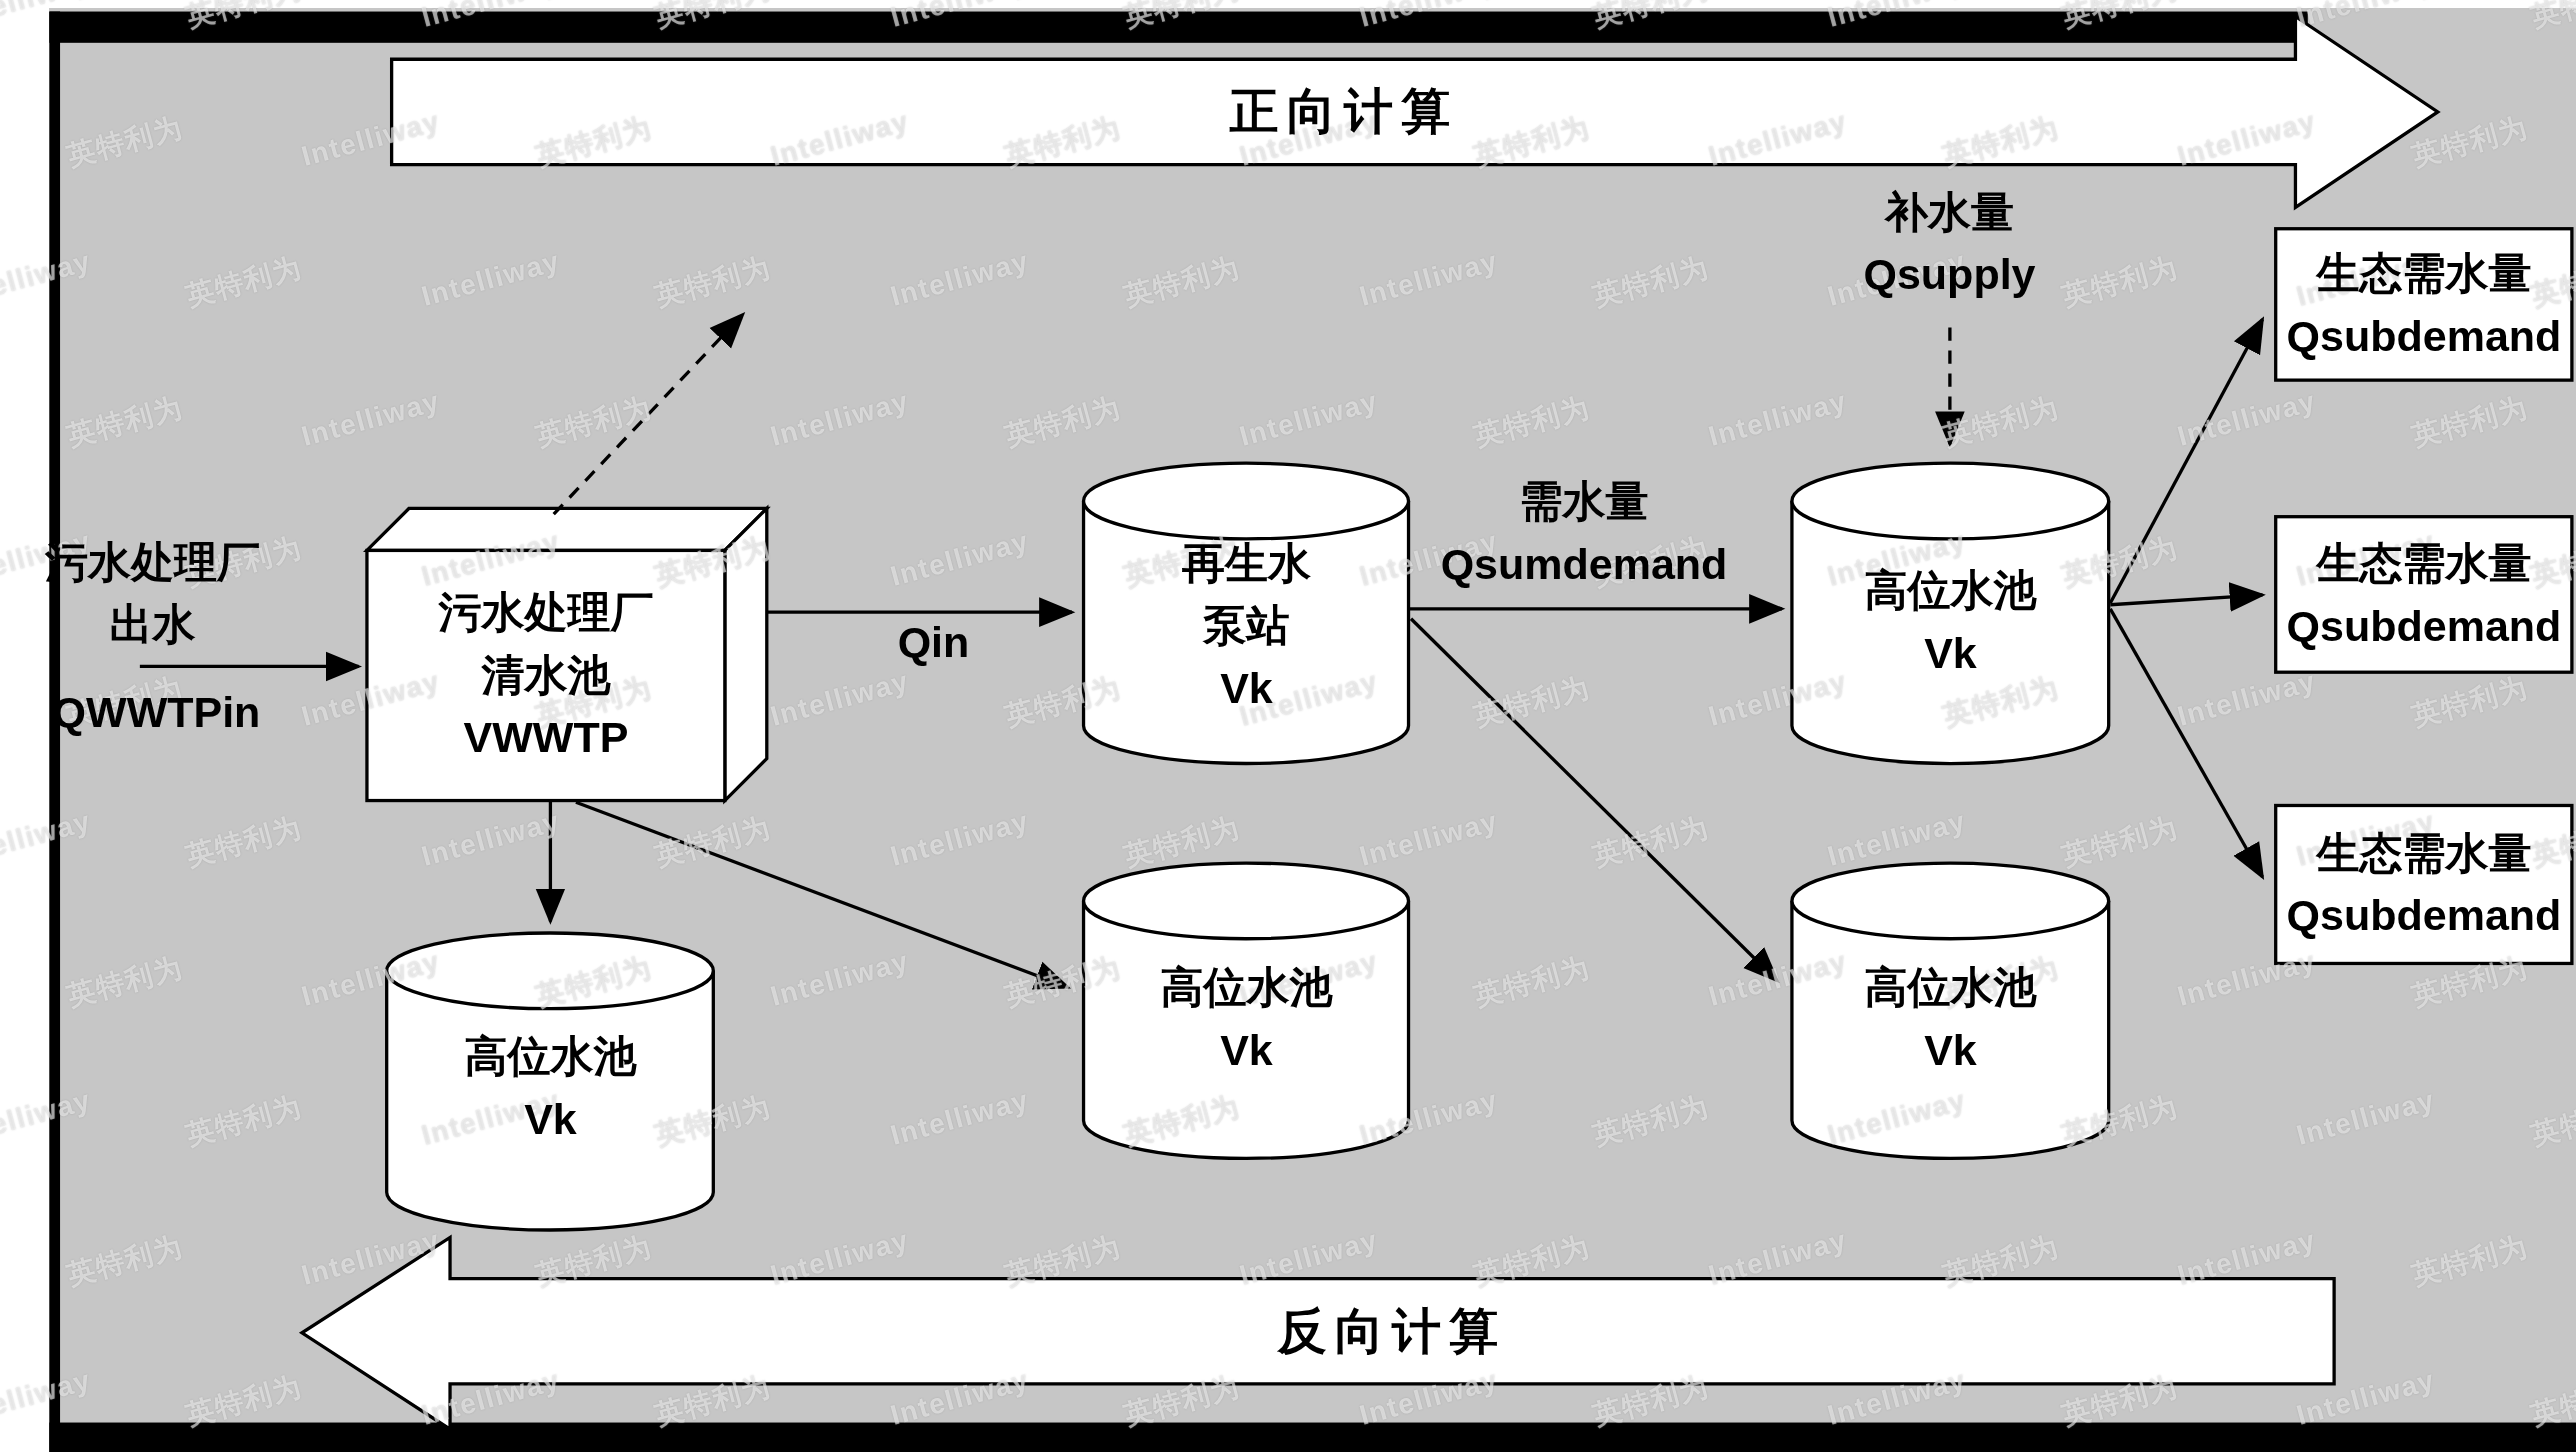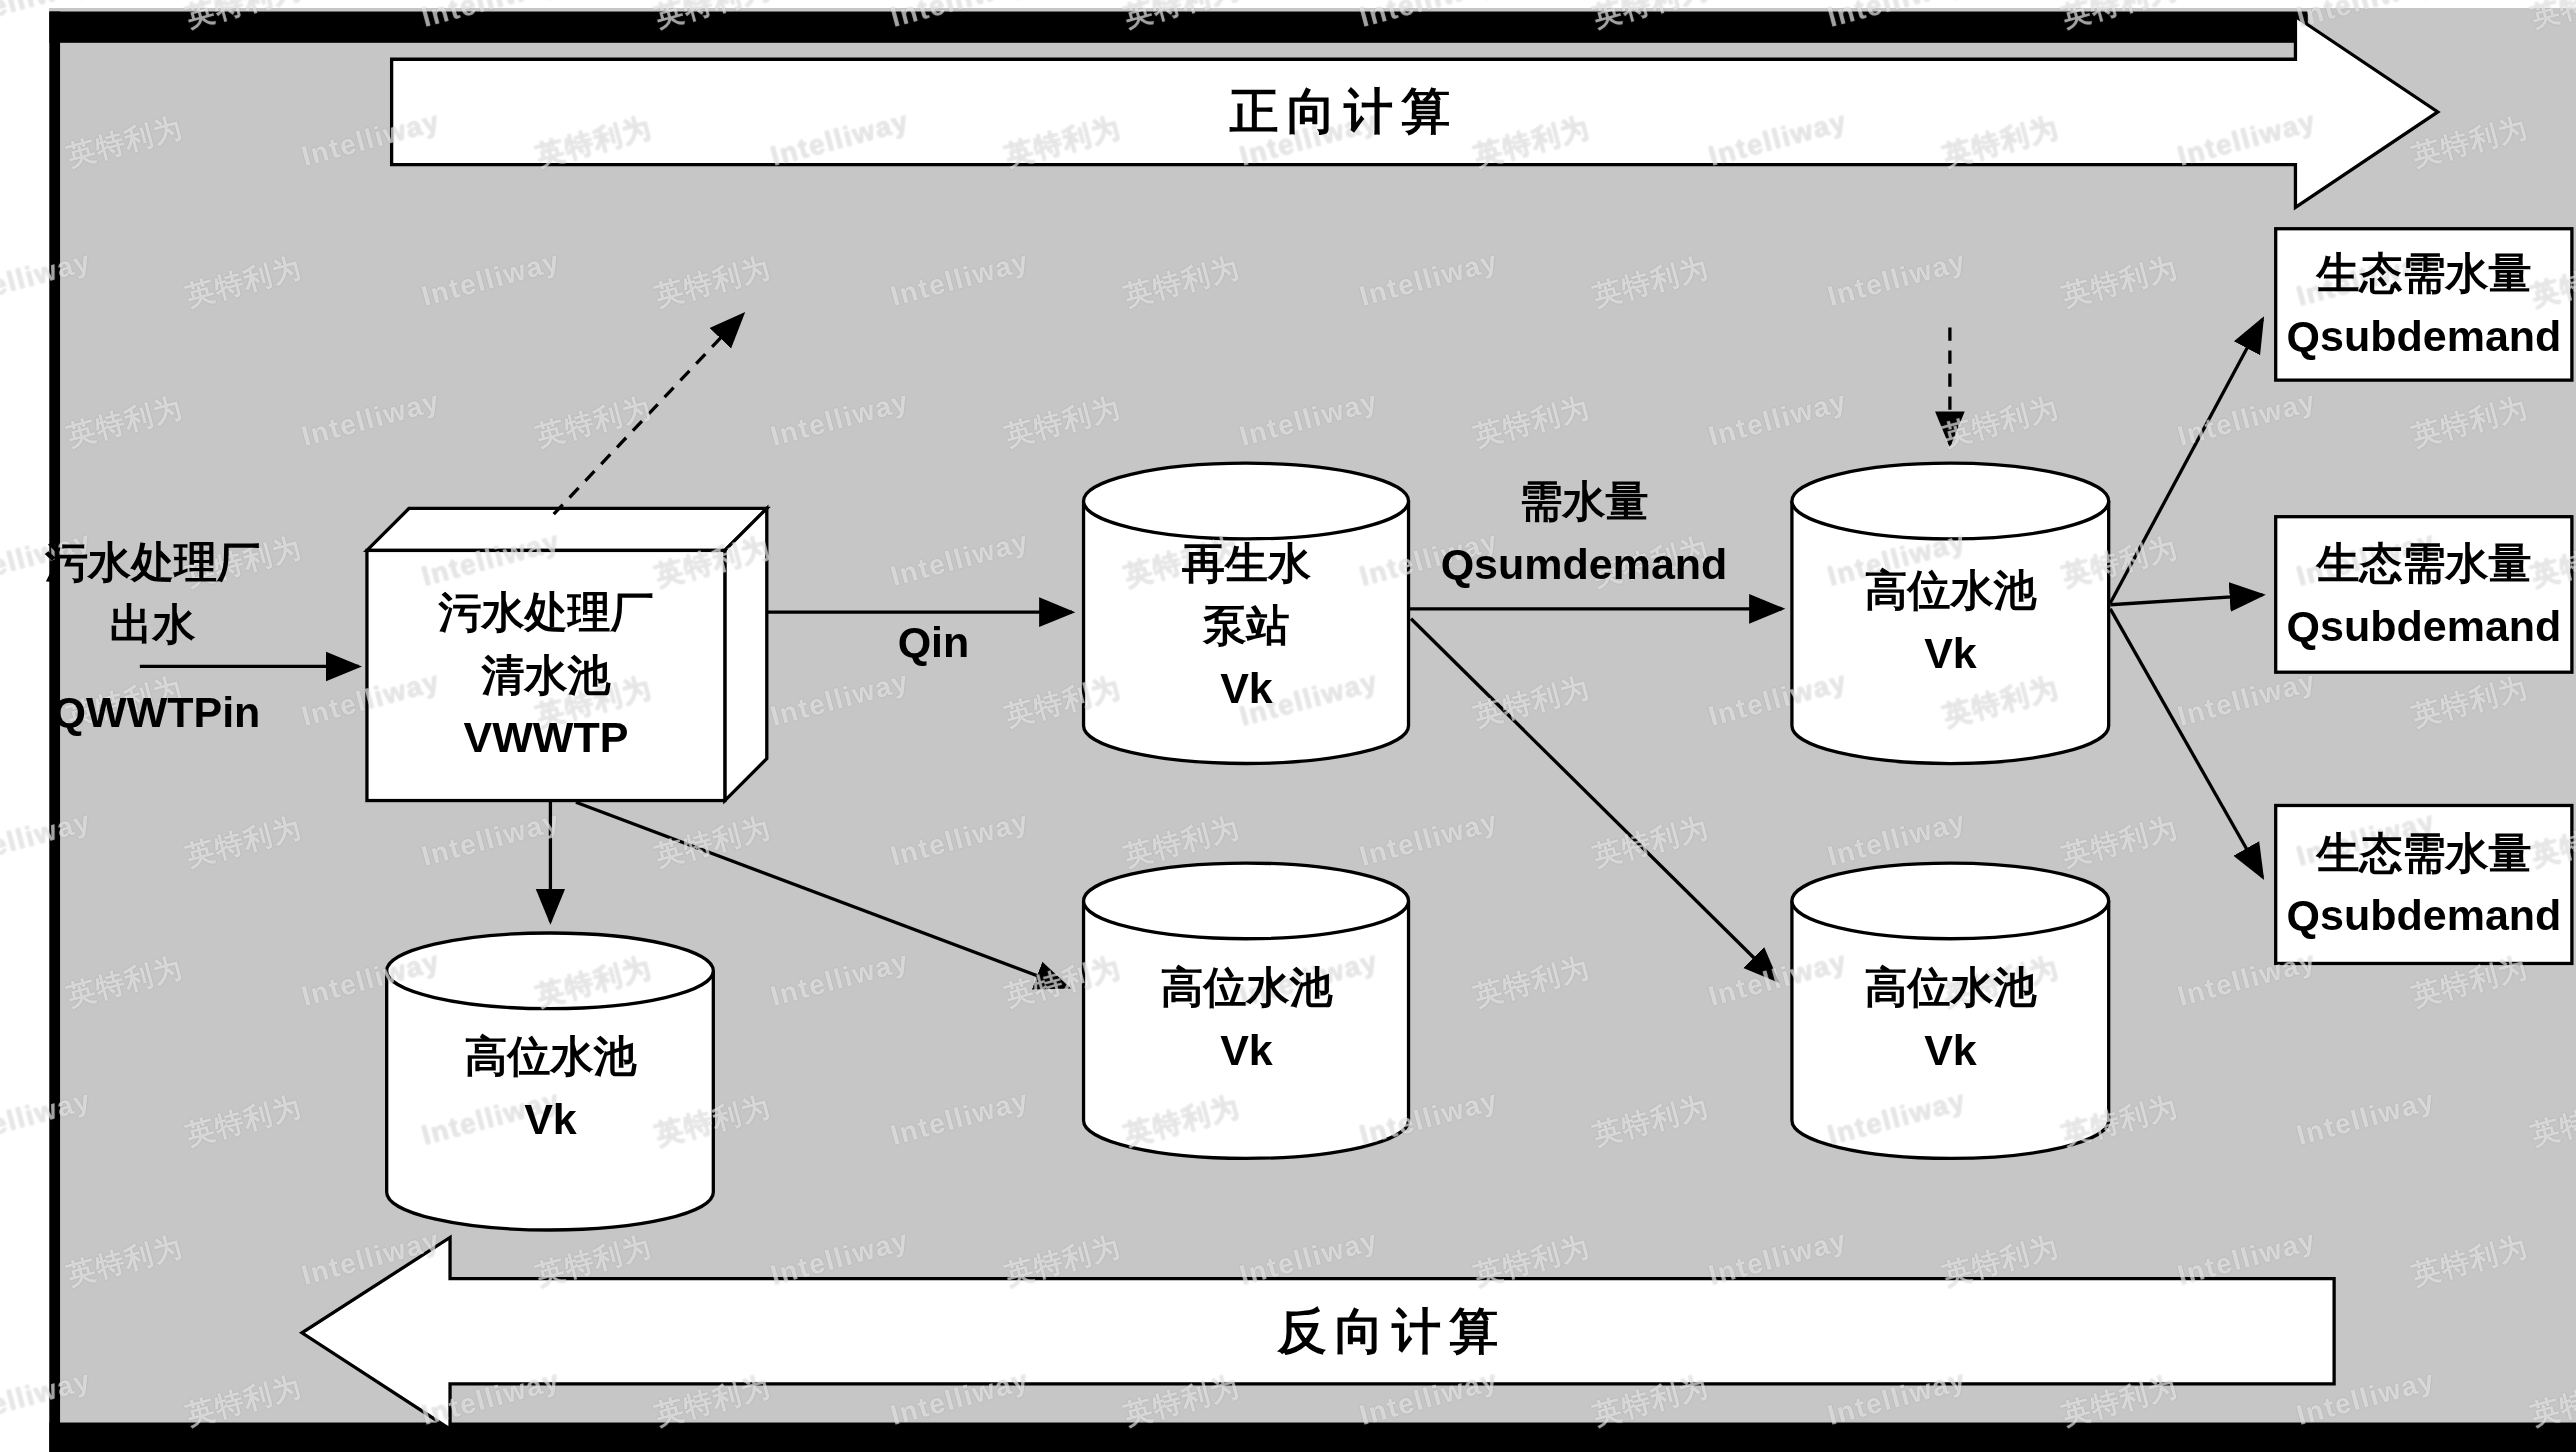--- a/index.html
+++ b/index.html
@@ -248,20 +248,24 @@
 
   <div class="flexlabel" style="left:1399px;top:471px;width:370px;height:123px">
     <span>需水量</span>
     <span>Qsumdemand</span>
   </div>
 
   <div class="flexlabel" style="left:765px;top:615px;width:337px;height:54px">
     <span>Qin</span>
   </div>
 
+  <div class="flexlabel" style="left:1785px;top:177px;width:329px;height:132px">
+    <span>补水量</span>
+    <span>Qsupply</span>
+  </div>
 
   <div class="flexlabel" style="left:1084px;top:502px;width:325px;height:247px">
     <span>再生水</span>
     <span>泵站</span>
     <span>Vk</span>
   </div>
 
   <div class="flexlabel" style="left:1792px;top:531px;width:317px;height:181px">
     <span>高位水池</span>
     <span>Vk</span>

